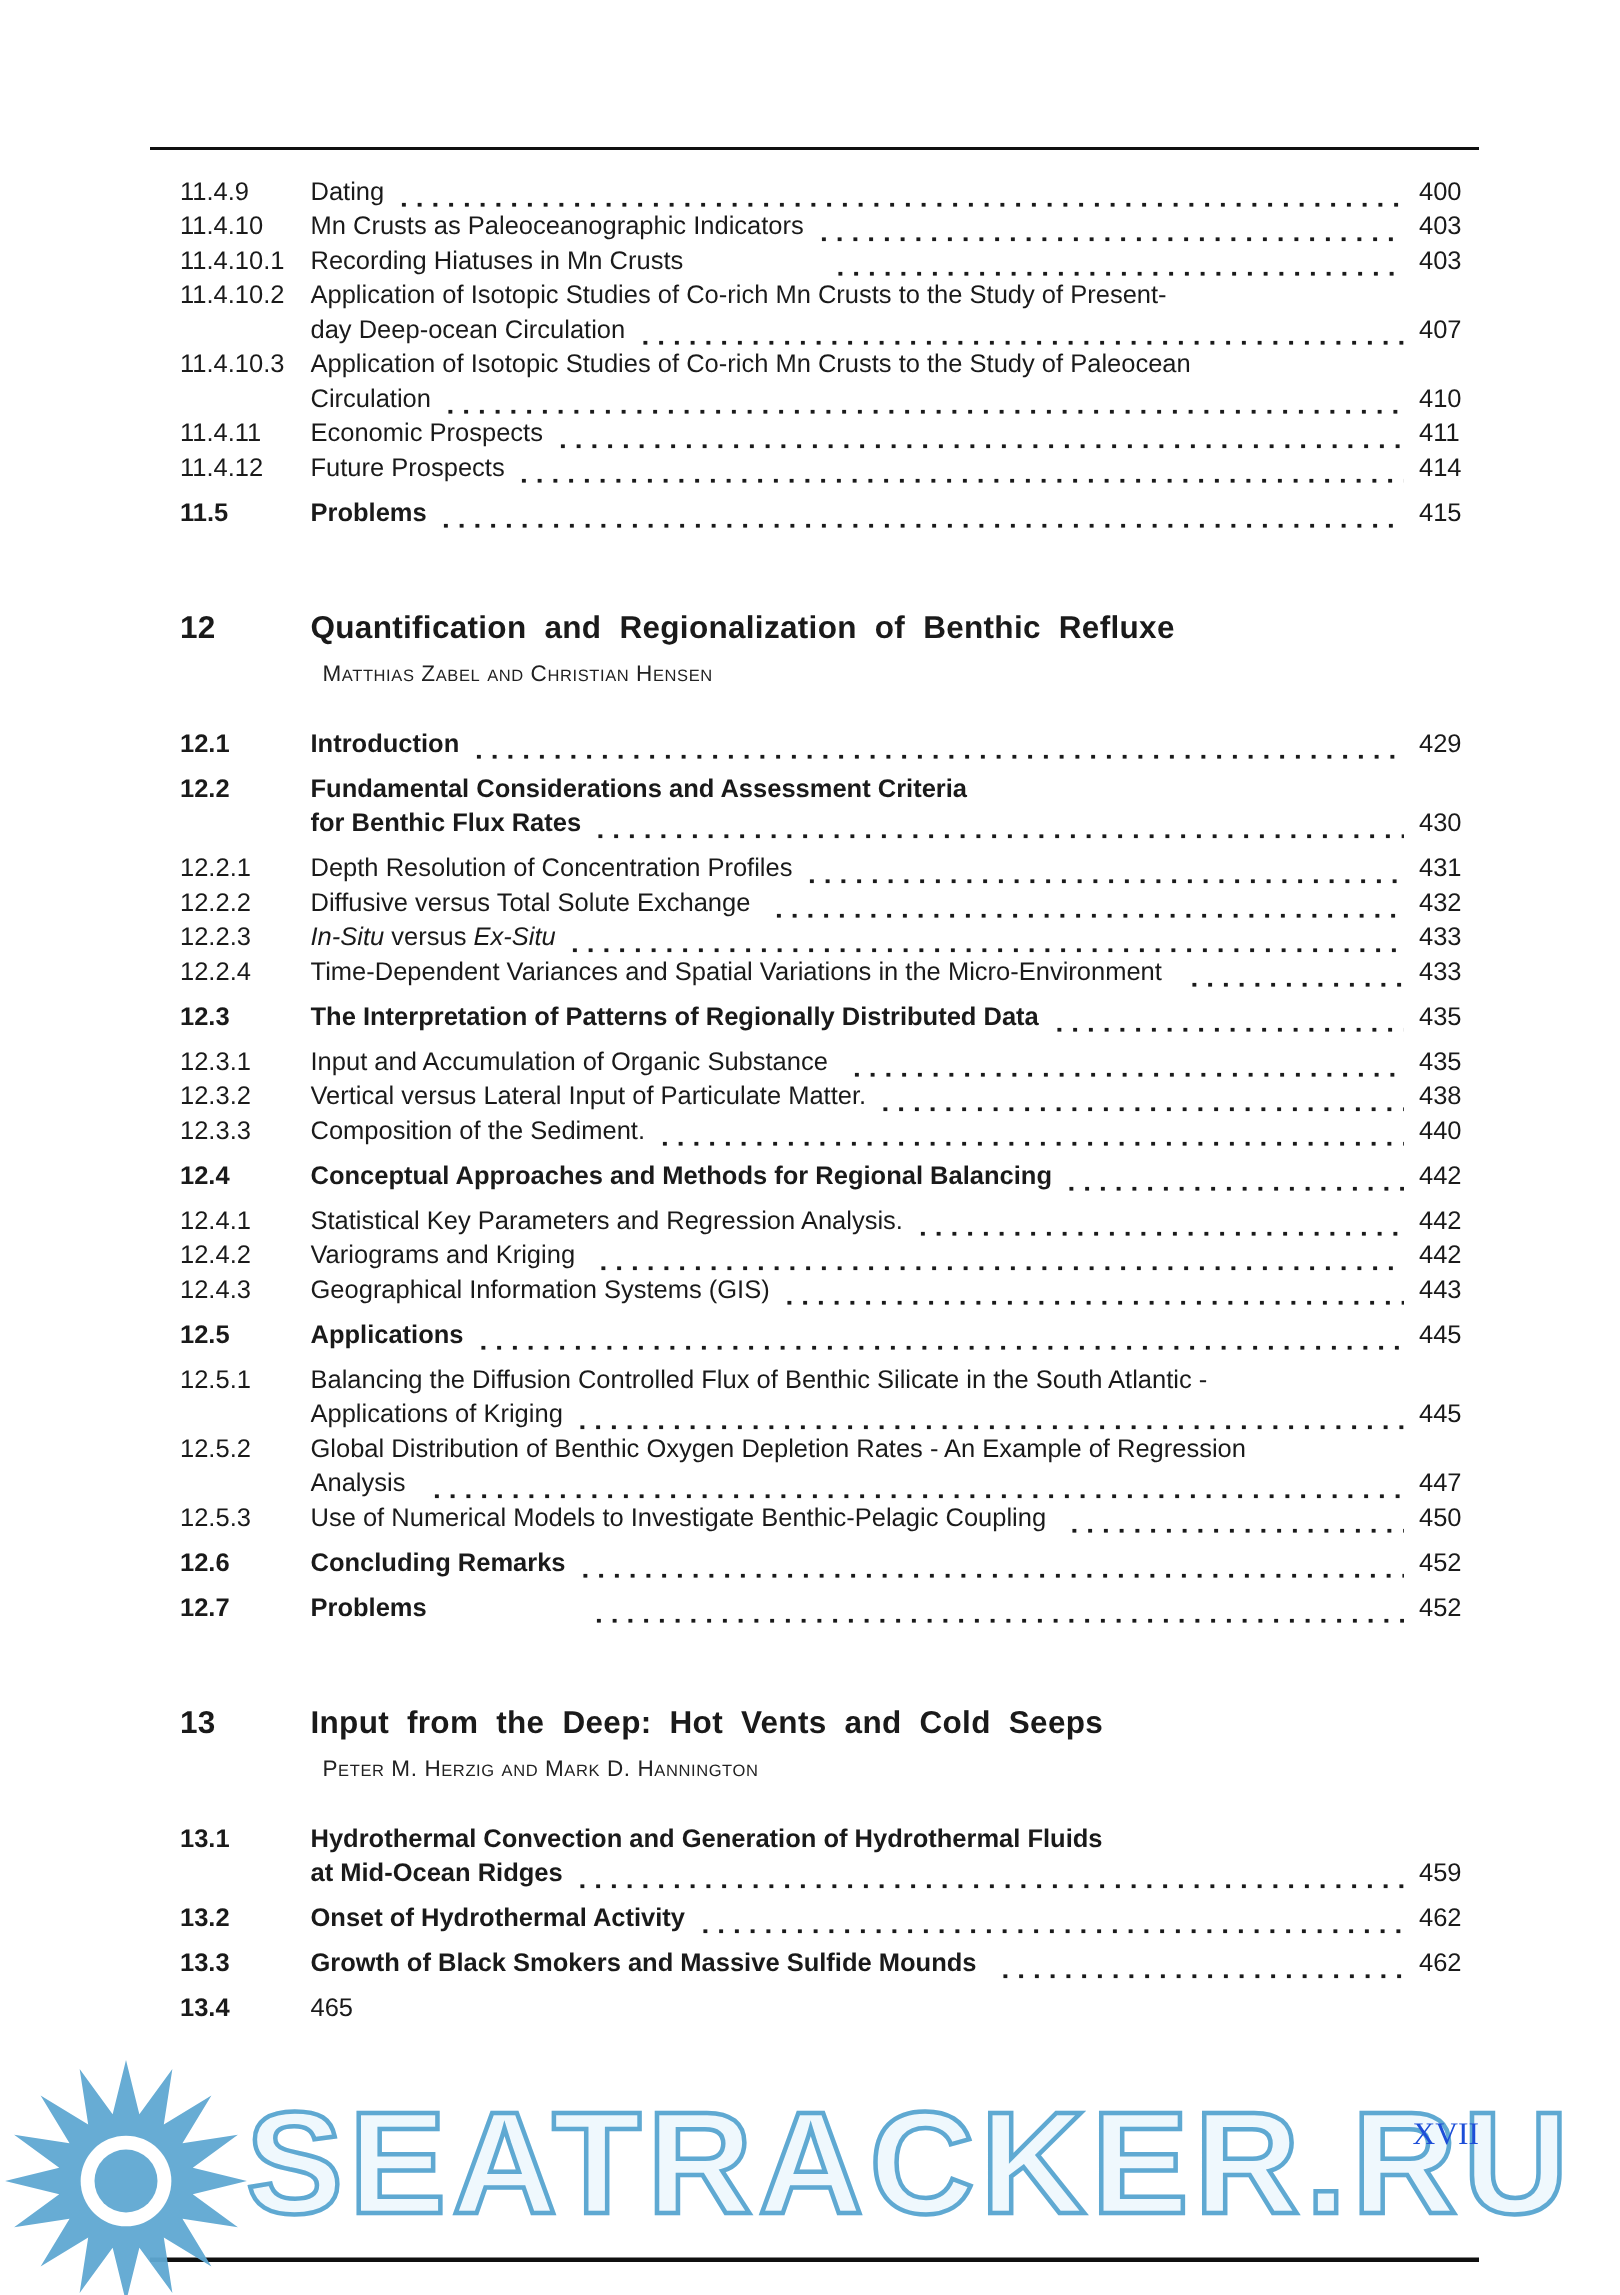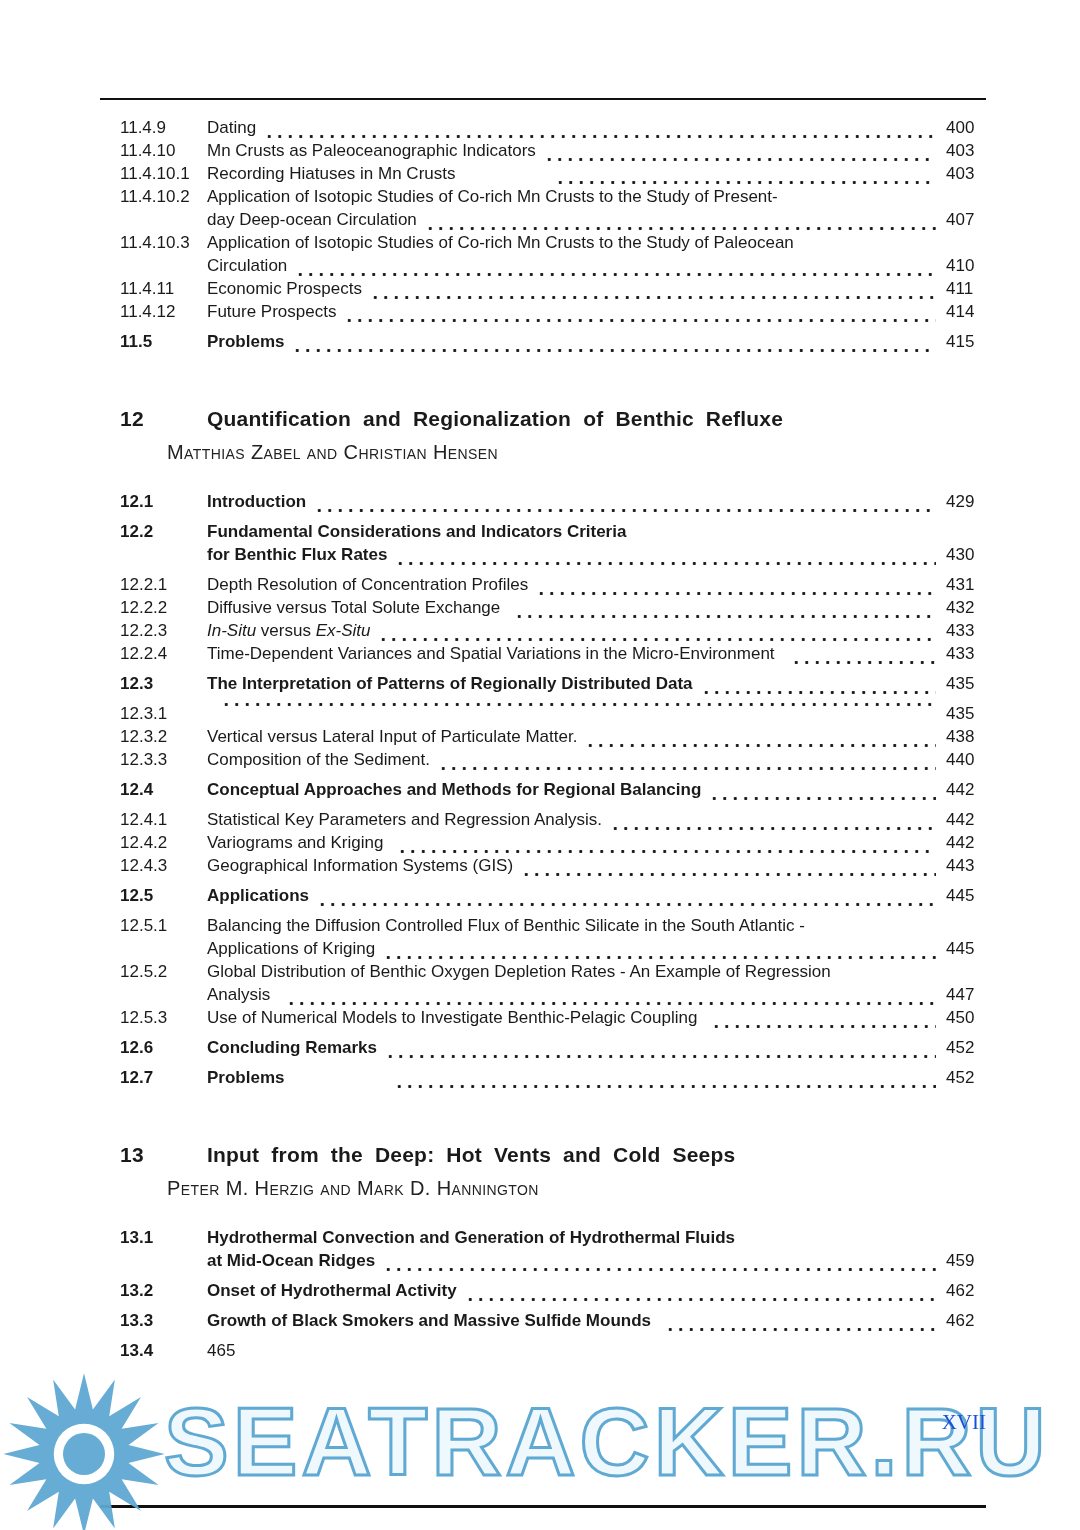--- a/index.html
+++ b/index.html
@@ -30,21 +30,21 @@
     background-image: radial-gradient(circle, #1a1a1a 1.35px, rgba(0,0,0,0) 1.6px);
     background-size: 10.5px 5px;
     background-repeat: repeat-x;
     background-position: left bottom;
   }
   .row.bold { margin: 7px 0; font-weight: bold; }
 
   .chapter-heading { display: flex; font-size: 21px; font-weight: bold; margin-top: 54px; letter-spacing: 0.2px; }
   .chapter-heading .num { width: 87px; flex-shrink: 0; }
   .chapter-heading .title { word-spacing: 6px; text-align: center; }
-  .authors { margin: 10px 0 26px 47px; font-size: 20px; font-variant: small-caps; letter-spacing: 0.4px; color: #222; }
+  .authors { margin: 10px 0 26px 95px; font-size: 15px; font-variant: small-caps; letter-spacing: 0.4px; color: #222; }
 
   .watermark { position: absolute; left: 0; top: 1360px; width: 1080px; height: 170px; z-index: 5; pointer-events: none; }
   .sun { position: absolute; left: 0; top: 10px; width: 168px; height: 168px; opacity: 0.95; }
   .wm-text {
     position: absolute; left: 164px; top: 26px;
     white-space: nowrap;
     font-weight: bold;
     font-size: 97px;
     letter-spacing: 4px;
     color: rgba(233, 245, 252, 0.75);
@@ -164,21 +164,21 @@
               <div class="lastline">
                 <span class="txt">Introduction</span>
                 <span class="leader"></span>
               </div>
             </div>
             <div class="page-num">429</div>
           </div>
           <div class="row bold">
             <div class="num">12.2</div>
             <div class="mid">
-              <div class="line">Fundamental Considerations and Indicators Criteria</div>
+              <div class="line">Fundamental Considerations and Assessment Criteria</div>
               <div class="lastline">
                 <span class="txt">for Benthic Flux Rates</span>
                 <span class="leader"></span>
               </div>
             </div>
             <div class="page-num">430</div>
           </div>
           <div class="row">
             <div class="num">12.2.1</div>
             <div class="mid">
@@ -226,20 +226,21 @@
                 <span class="txt">The Interpretation of Patterns of Regionally Distributed Data</span>
                 <span class="leader"></span>
               </div>
             </div>
             <div class="page-num">435</div>
           </div>
           <div class="row">
             <div class="num">12.3.1</div>
             <div class="mid">
               <div class="lastline">
+                <span class="txt">Input and Accumulation of Organic Substance</span>
                 <span class="leader" style="margin-left: 14px;"></span>
               </div>
             </div>
             <div class="page-num">435</div>
           </div>
           <div class="row">
             <div class="num">12.3.2</div>
             <div class="mid">
               <div class="lastline">
                 <span class="txt">Vertical versus Lateral Input of Particulate Matter.</span>

